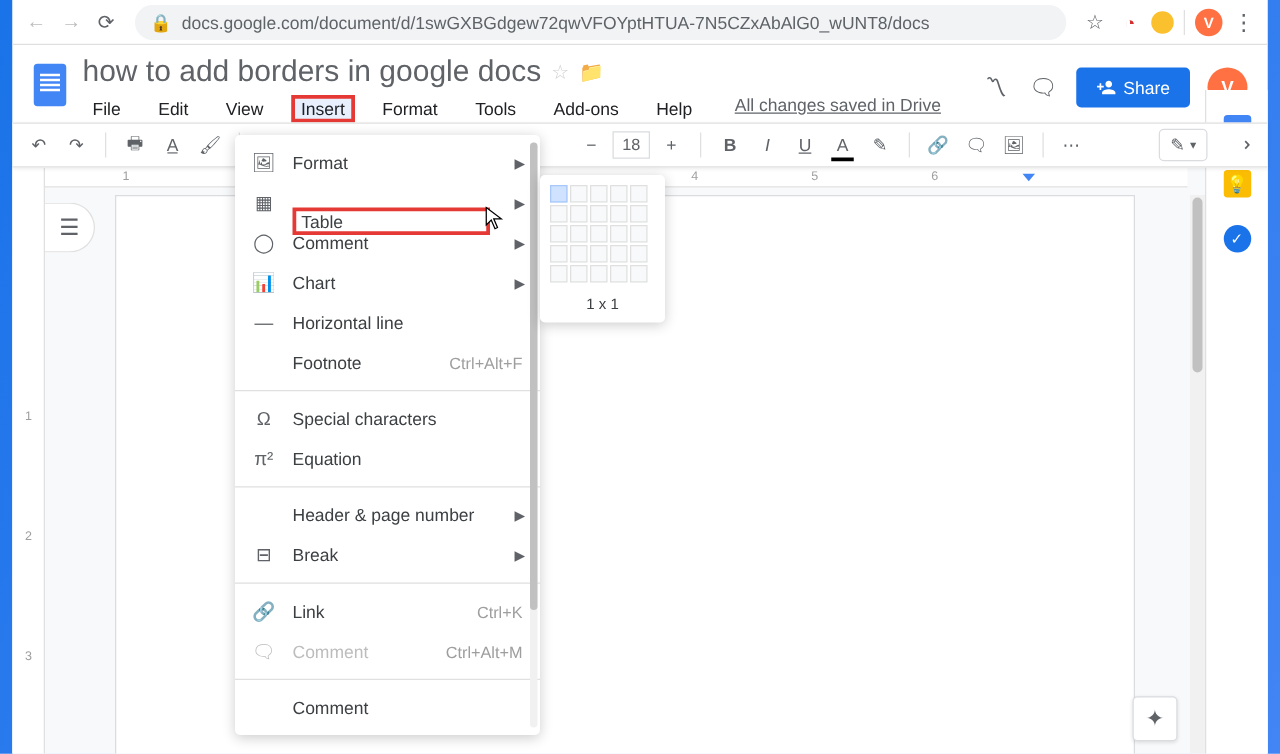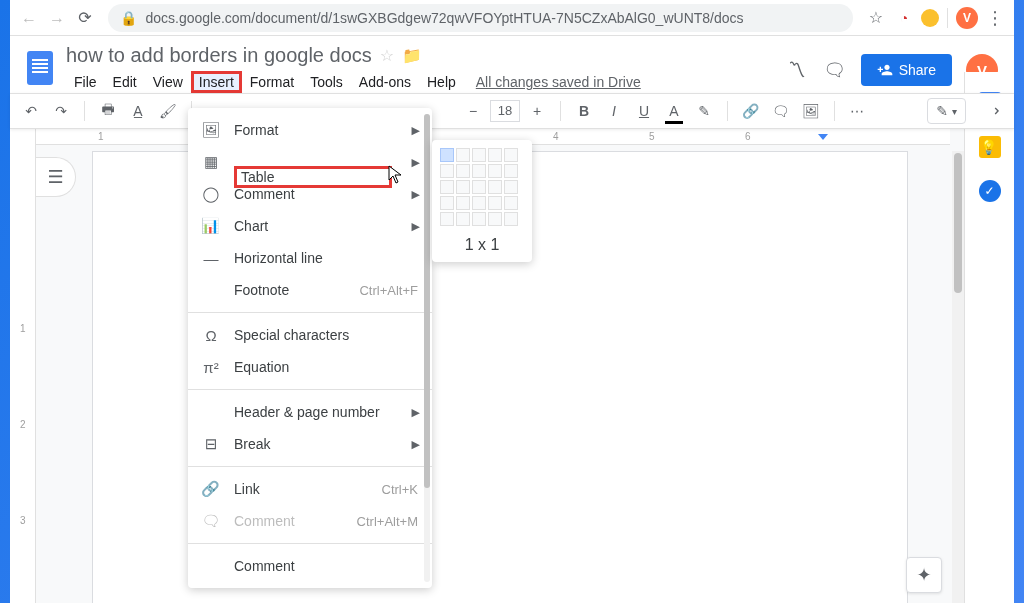--- a/index.html
+++ b/index.html
@@ -12,23 +12,23 @@
 .ext-icon { width: 22px; height: 22px; display: flex; align-items: center; justify-content: center; font-size: 14px; }
 .avatar-sm { width: 22px; height: 22px; border-radius: 50%; background: #ff7043; color: #fff; display: flex; align-items: center; justify-content: center; font-size: 12px; font-weight: bold; }
 .menu-dots { width: 22px; height: 22px; display: flex; align-items: center; justify-content: center; color: #5f6368; font-size: 18px; }
 .app { flex: 1; display: flex; flex-direction: column; background: #fff; position: relative; }
 .doc-header { display: flex; align-items: flex-start; padding: 8px 12px 0 12px; }
 .docs-logo { width: 36px; height: 48px; display: flex; align-items: center; justify-content: center; }
 .docs-icon { width: 26px; height: 34px; background: #4285f4; border-radius: 3px; position: relative; }
 .docs-icon::before { content: ""; position: absolute; left: 5px; top: 8px; right: 5px; height: 2px; background: #fff; box-shadow: 0 4px 0 #fff, 0 8px 0 #fff, 0 12px 0 #fff; }
 .doc-title-area { flex: 1; display: flex; flex-direction: column; margin-left: 8px; }
 .title-row { display: flex; align-items: center; gap: 8px; }
-.doc-title { font-size: 20px; color: #5f6368; }
+.doc-title { font-size: 24px; color: #5f6368; }
 .star-ic, .folder-ic { color: #d0d0d0; font-size: 16px; }
-.menubar { display: flex; align-items: center; gap: 0; font-size: 14px; color: #202124; margin-top: 4px; }
+.menubar { display: flex; gap: 14px; font-size: 14px; color: #202124; margin-top: 4px; }
 .menu-item { padding: 3px 8px; cursor: pointer; }
 .menu-item.highlit { background: #e8f0fe; border: 3px solid #e53935; padding: 0 5px; }
 .saved { color: #5f6368; text-decoration: underline; margin-left: 12px; font-size: 14px; }
 .header-actions { display: flex; align-items: center; gap: 14px; margin-top: 10px; }
 .hdr-ic { width: 24px; height: 24px; color: #5f6368; display: flex; align-items: center; justify-content: center; font-size: 18px; cursor: pointer; }
 .share-btn { background: #1a73e8; color: #fff; border: none; border-radius: 4px; padding: 8px 16px; font-size: 14px; display: flex; align-items: center; gap: 6px; cursor: pointer; font-weight: 500; }
 .avatar-lg { width: 32px; height: 32px; border-radius: 50%; background: #ff7043; color: #fff; display: flex; align-items: center; justify-content: center; font-weight: bold; font-size: 15px; margin-right: 4px; }
 .toolbar { height: 36px; border-top: 1px solid #e0e0e0; border-bottom: 1px solid #e0e0e0; background: #fff; display: flex; align-items: center; padding: 0 10px; gap: 8px; font-size: 14px; color: #5f6368; box-shadow: 0 1px 3px rgba(0,0,0,0.08); position: relative; z-index: 1; }
 .tb-ic { width: 22px; height: 22px; display: flex; align-items: center; justify-content: center; cursor: pointer; }
 .tb-sep { width: 1px; height: 20px; background: #e0e0e0; margin: 0 4px; }
@@ -71,21 +71,21 @@
 .mi.disabled .mi-ic { color: #bdbdbd; }
 .menu-sep { height: 1px; background: #e0e0e0; margin: 6px 0; }
 .menu-scroll { position: absolute; right: 2px; top: 6px; bottom: 6px; width: 6px; background: #f1f1f1; border-radius: 3px; }
 .menu-scroll::before { content: ""; position: absolute; top: 0; left: 0; right: 0; height: 80%; background: #c1c1c1; border-radius: 3px; }
 .cursor-ptr { position: absolute; left: 388px; top: 165px; font-size: 15px; color: #000; z-index: 120; pointer-events: none; }
 
 .table-submenu { position: absolute; left: 432px; top: 140px; width: 100px; background: #fff; border-radius: 4px; box-shadow: 0 2px 10px rgba(0,0,0,0.2); z-index: 110; padding: 8px; }
 .grid { display: grid; grid-template-columns: repeat(5, 14px); grid-template-rows: repeat(5, 14px); gap: 2px; }
 .gcell { width: 14px; height: 14px; border: 1px solid #e0e0e0; background: #f8f9fa; }
 .gcell.hl { background: #cfe2ff; border-color: #a8c7fa; }
-.grid-label { text-align: center; font-size: 16px; color: #3c4043; margin-top: 10px; }
+.grid-label { text-align: center; font-size: 12px; color: #3c4043; margin-top: 10px; }
 </style>
 </head>
 <body>
 
 <div class="browser">
   <div class="chrome-top">
     <div class="nav-icon dim">←</div>
     <div class="nav-icon dim">→</div>
     <div class="nav-icon">⟳</div>
     <div class="omnibox">

